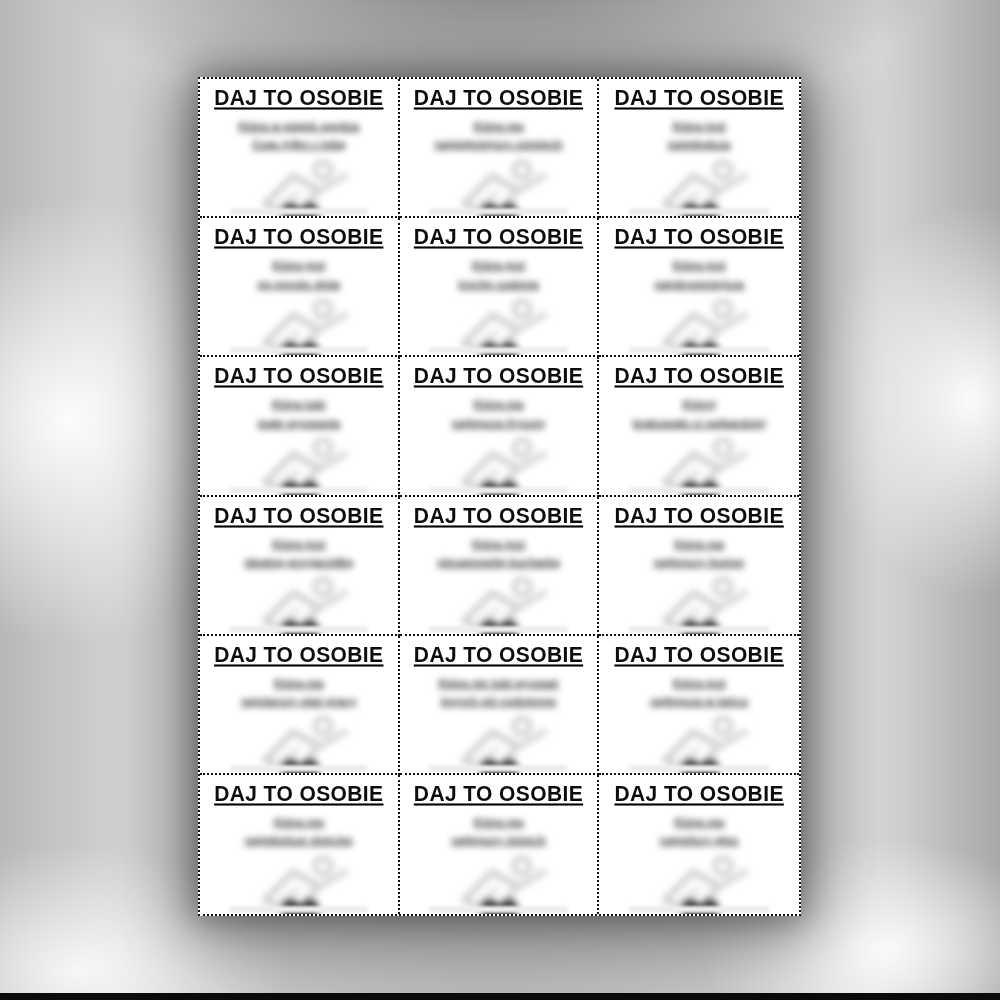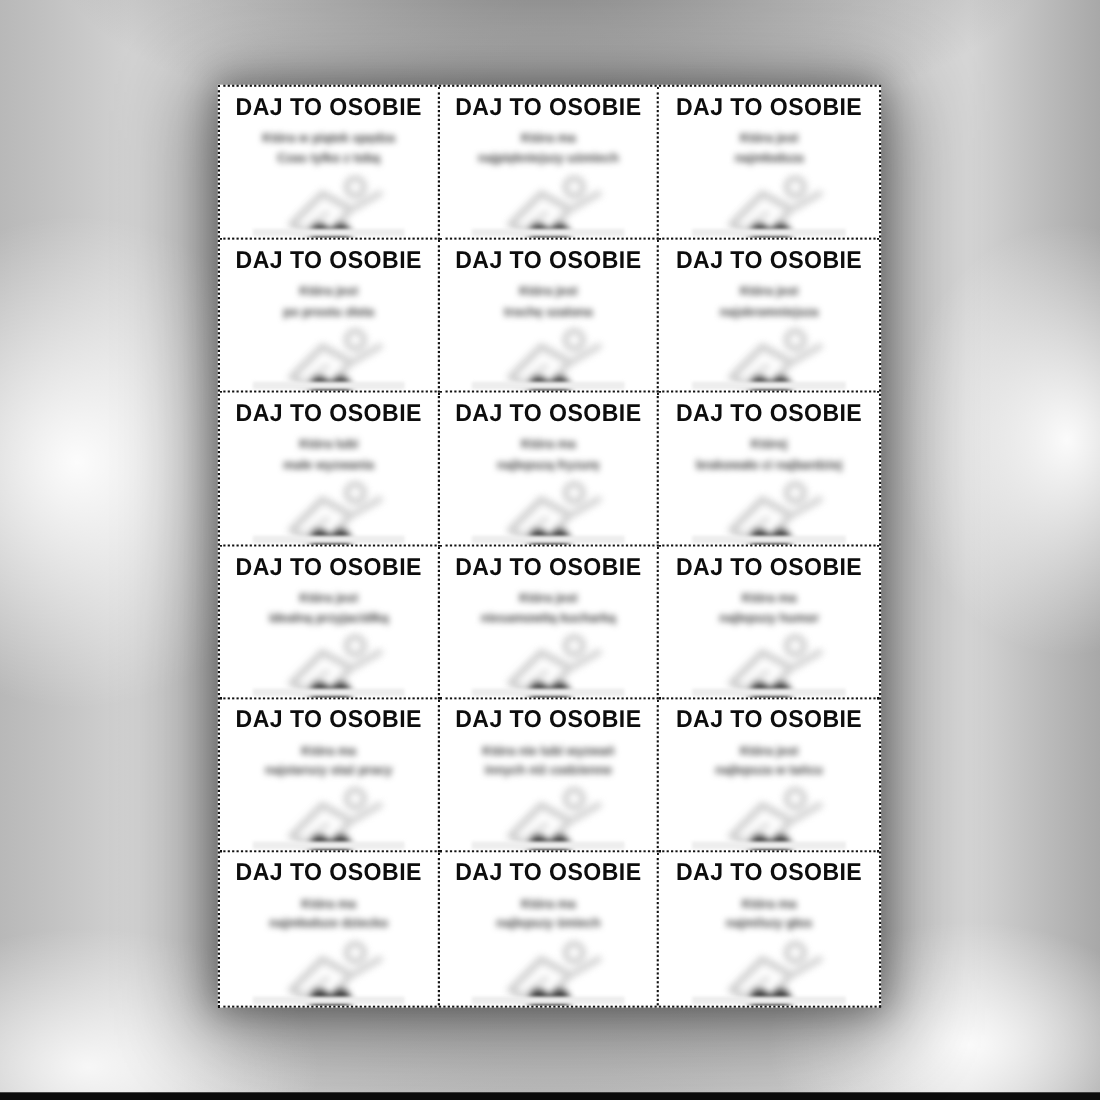--- a/index.html
+++ b/index.html
@@ -52,20 +52,21 @@
   .card {
     position: relative;
     box-sizing: border-box;
     border-right: 2.5px dotted #111;
     border-bottom: 2.5px dotted #111;
     display: flex;
     flex-direction: column;
     align-items: center;
     overflow: hidden;
     background: #fff;
+    text-decoration: underline;
   }
   .card:nth-child(3n) { border-right: none; }
   .card:nth-child(n+16) { border-bottom: none; }
 
   .card-title {
     margin-top: 7px;
     font-size: 21px;
     font-weight: 900;
     letter-spacing: 0.4px;
     color: #0d0d0d;

